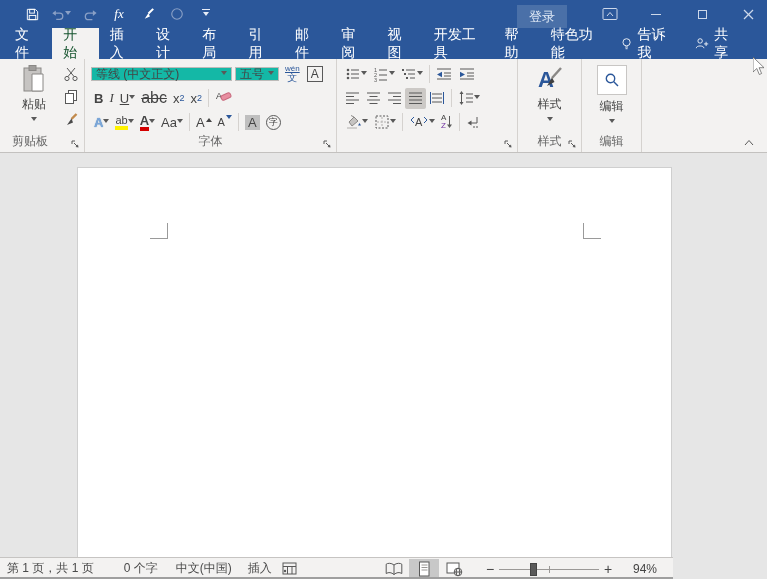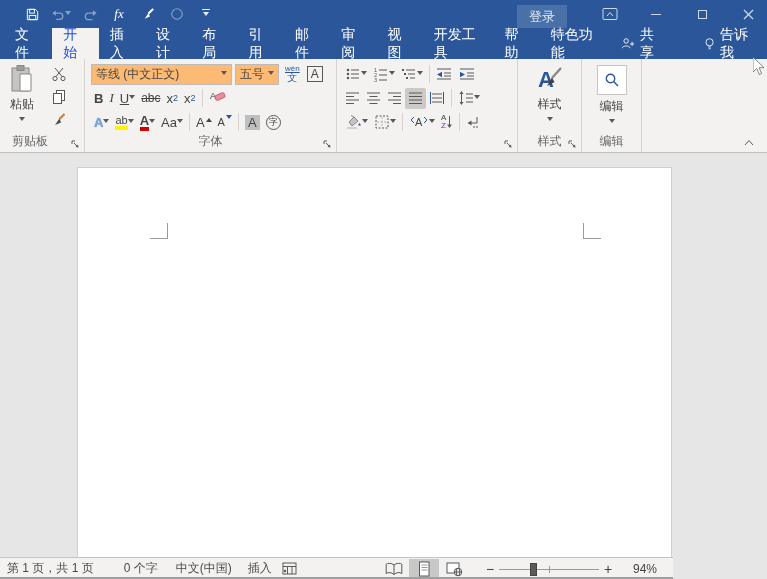--- a/index.html
+++ b/index.html
@@ -22,60 +22,60 @@
   .tb-btn.min-b { margin-left:16px; }
   .tb-btn.max-b { margin-left:16px; }
   .tb-btn.close-b { margin-left:16px; margin-right:4px; }
   .minbar { width:10px; height:1px; background:#cdd8ea; }
   .maxbox { width:9px; height:9px; border:1px solid #cdd8ea; }
 
   
   .tabrow { position:absolute; left:0; top:28px; width:767px; height:31px; background:#2b579a; display:flex; align-items:stretch; font-size:14px; }
   .tab { color:#fff; display:flex; align-items:center; padding:0 11px; cursor:default; }
   .tab.file { margin-left:2px; padding:0 13px; }
-  .tab.active { background:#f3f2f1; color:#1d4ed8; }
+  .tab.active { background:#f3f2f1; color:#14532d; }
   .tab.tellme { display:flex; gap:5px; align-items:center; }
   .tab.share { margin-left:26px; margin-right:18px; display:flex; gap:5px; align-items:center; }
 
   
   .ribbon { position:absolute; left:0; top:59px; width:767px; height:94px; background:#f3f2f1; border-bottom:1px solid #c3c1bf; display:flex; }
   .rgroup { position:relative; height:93px; border-right:1px solid #d5d2cf; }
   .rgroup .glabel { position:absolute; bottom:2px; left:0; right:0; text-align:center; font-size:12px; color:#666; }
   .rgroup .launcher { position:absolute; bottom:3px; right:4px; width:11px; height:11px; display:flex; align-items:center; justify-content:center; }
   .gcontent { position:absolute; top:3px; left:0; right:0; }
   .car { width:0; height:0; border:3px solid transparent; border-top:4px solid #595959; display:inline-block; }
   .ibtn { height:21px; display:inline-flex; align-items:center; justify-content:center; padding:0 3px; border-radius:2px; color:#444; font-size:13px; }
   .ibtn.on { background:#ccc9c6; }
   .vsep { width:1px; height:18px; background:#d5d2cf; margin:1px 3px; }
 
   
   .g-clip { width:85px; }
-  .g-clip .gcontent { display:flex; padding-left:0; }
+  .g-clip .gcontent { display:flex; padding-left:12px; }
   .paste-big { width:44px; display:flex; flex-direction:column; align-items:center; padding-top:2px; }
   .paste-big .plabel { font-size:12px; color:#444; margin-top:2px; }
   .paste-big .car { margin-top:4px; }
   .clip-col { display:flex; flex-direction:column; gap:3px; margin-left:4px; padding-top:2px; }
   .clip-col .ibtn { height:20px; }
   .g-clip .glabel { text-align:left; padding-left:12px; }
 
   
   .g-font { width:252px; }
   .g-font .gcontent { padding-left:6px; }
   .frow { display:flex; align-items:center; height:24px; }
-  .combo { display:flex; align-items:center; justify-content:space-between; background:#fdba74; border:1px solid #bdbbb9; height:21px; font-size:12px; color:#444; padding:0 4px; }
+  .combo { display:flex; align-items:center; justify-content:space-between; background:#14b8a6; border:1px solid #bdbbb9; height:14px; font-size:12px; color:#444; padding:0 4px; }
   .combo.name { width:141px; }
   .combo.size { width:44px; margin-left:3px; }
   .phonetic { display:flex; flex-direction:column; align-items:center; line-height:1; color:#2b579a; margin-left:6px; }
   .phonetic .t { font-size:8px;text-decoration:underline; }
   .phonetic .b { font-size:10px; border-bottom:0; }
   .charborder { font-size:12px; color:#444; border:1px solid #595959; padding:0 3px; margin-left:7px; line-height:14px; }
   .bold { font-weight:bold; }
   .italic { font-style:italic; font-family:"Liberation Serif",serif; }
   .uline { text-decoration:underline; }
-  .strike { text-decoration:line-through; font-size:12px; }
+  .strike { text-decoration:line-through; font-size:16px; }
   .effects { color:#7da7d9; font-weight:bold; text-shadow:0 0 1px #2e75b6; }
   .hl-ab { font-size:11px; border-bottom:4px solid #fff200; line-height:12px; }
   .fc-a { font-size:13px; border-bottom:4px solid #d40000; line-height:13px; font-weight:bold; }
   .tri-up { width:0;height:0;border:3px solid transparent;border-bottom:4px solid #444; margin-left:1px; margin-bottom:7px; }
   .tri-dn { width:0;height:0;border:3px solid transparent;border-top:4px solid #2b579a; margin-left:1px; margin-bottom:7px; }
   .shadeA { background:#bfbfbf; padding:0 3px; }
   .enclose { width:15px; height:15px; border:1px solid #595959; border-radius:50%; font-size:9px; display:inline-flex; align-items:center; justify-content:center; color:#444; }
 
   
   .g-para { width:181px; }
@@ -196,36 +196,36 @@
     <div class="tab">插入</div>
     <div class="tab">设计</div>
     <div class="tab">布局</div>
     <div class="tab">引用</div>
     <div class="tab">邮件</div>
     <div class="tab">审阅</div>
     <div class="tab">视图</div>
     <div class="tab">开发工具</div>
     <div class="tab">帮助</div>
     <div class="tab">特色功能</div>
+    <div class="tab tellme">
+      <svg width="13" height="16" viewBox="0 0 13 16">
+          <circle cx="6.5" cy="6" r="4.2" fill="none" stroke="#fff"></circle>
+          <line x1="4.8" y1="11.5" x2="8.2" y2="11.5" stroke="#fff"></line>
+          <line x1="5.3" y1="13.5" x2="7.7" y2="13.5" stroke="#fff"></line>
+        </svg>
+      <span>告诉我</span>
+    </div>
     <div class="tab share" style="margin-left:auto;">
       <svg width="16" height="15" viewBox="0 0 16 15">
           <circle cx="6" cy="4.5" r="2.6" fill="none" stroke="#fff"></circle>
           <path d="M1.5 13 C1.5 9.5 10.5 9.5 10.5 13" fill="none" stroke="#fff"></path>
           <line x1="13" y1="5.5" x2="13" y2="10.5" stroke="#fff"></line>
           <line x1="10.5" y1="8" x2="15.5" y2="8" stroke="#fff"></line>
         </svg>
       <span>共享</span>
-    </div>
-    <div class="tab tellme">
-      <svg width="13" height="16" viewBox="0 0 13 16">
-          <circle cx="6.5" cy="6" r="4.2" fill="none" stroke="#fff"></circle>
-          <line x1="4.8" y1="11.5" x2="8.2" y2="11.5" stroke="#fff"></line>
-          <line x1="5.3" y1="13.5" x2="7.7" y2="13.5" stroke="#fff"></line>
-        </svg>
-      <span>告诉我</span>
     </div>
     <svg class="cursor" width="13" height="20" viewBox="0 0 13 20">
         <polygon points="0,0 0,15 3.8,11.5 6.3,17.5 8.6,16.5 6.1,10.7 11,10.7" fill="#fff" stroke="#555" stroke-width="0.7"></polygon>
       </svg>
   </div>
 
   <div class="ribbon">
 
     <div class="rgroup g-clip">
       <div class="gcontent">

